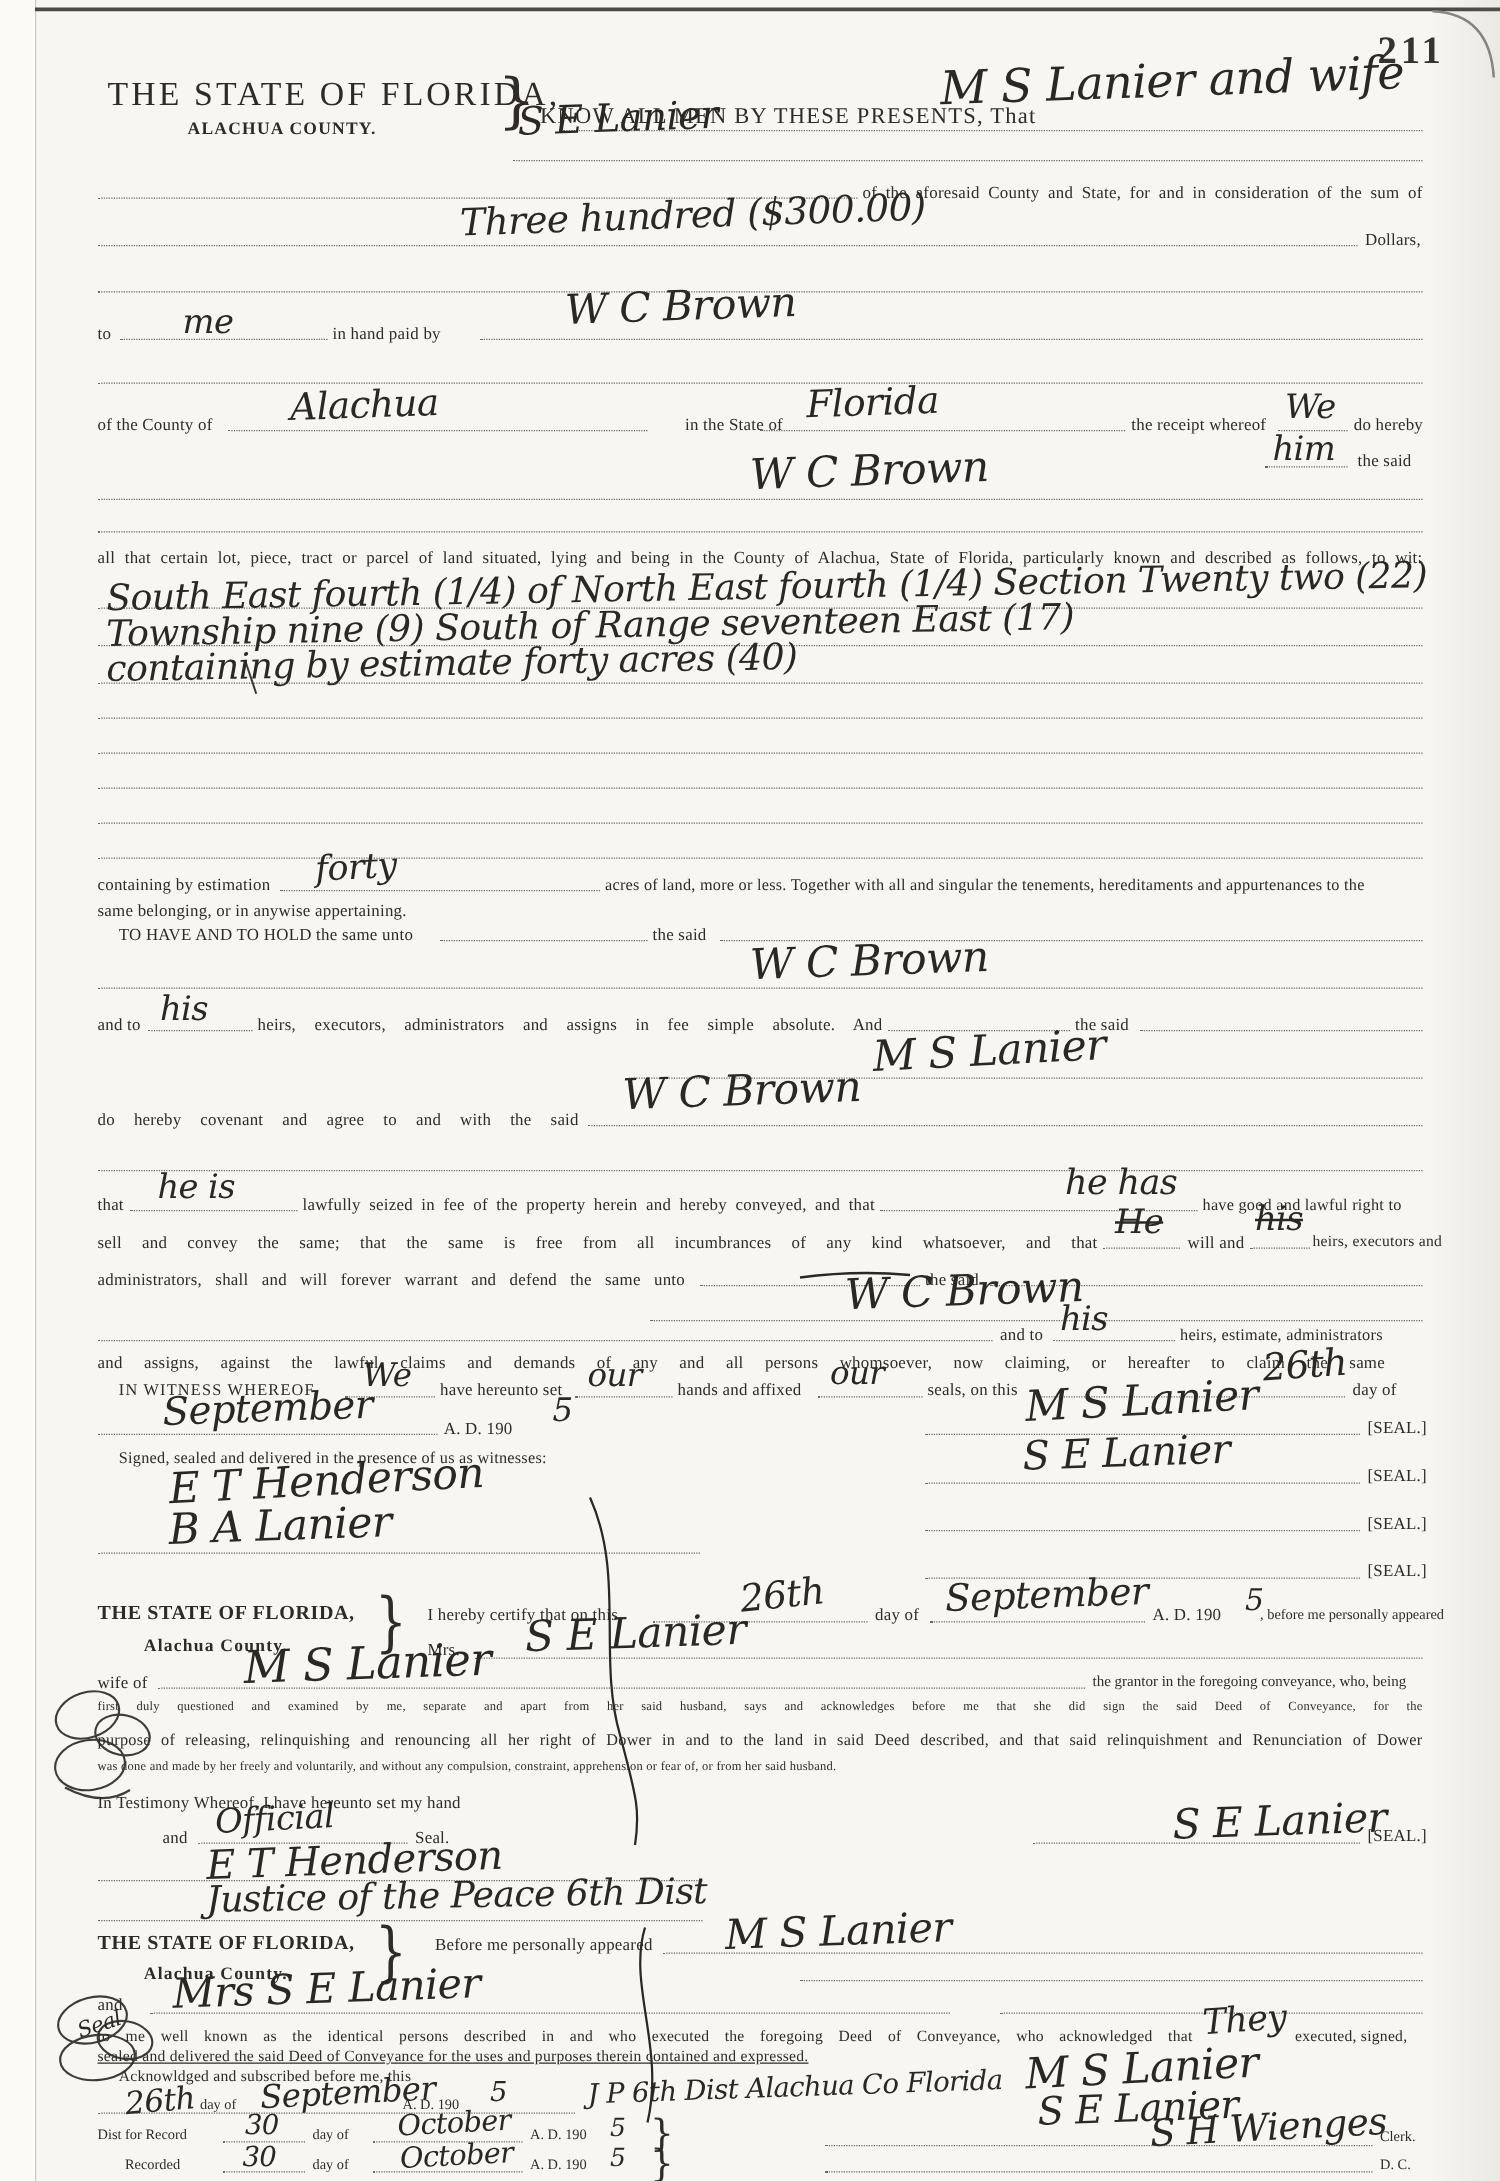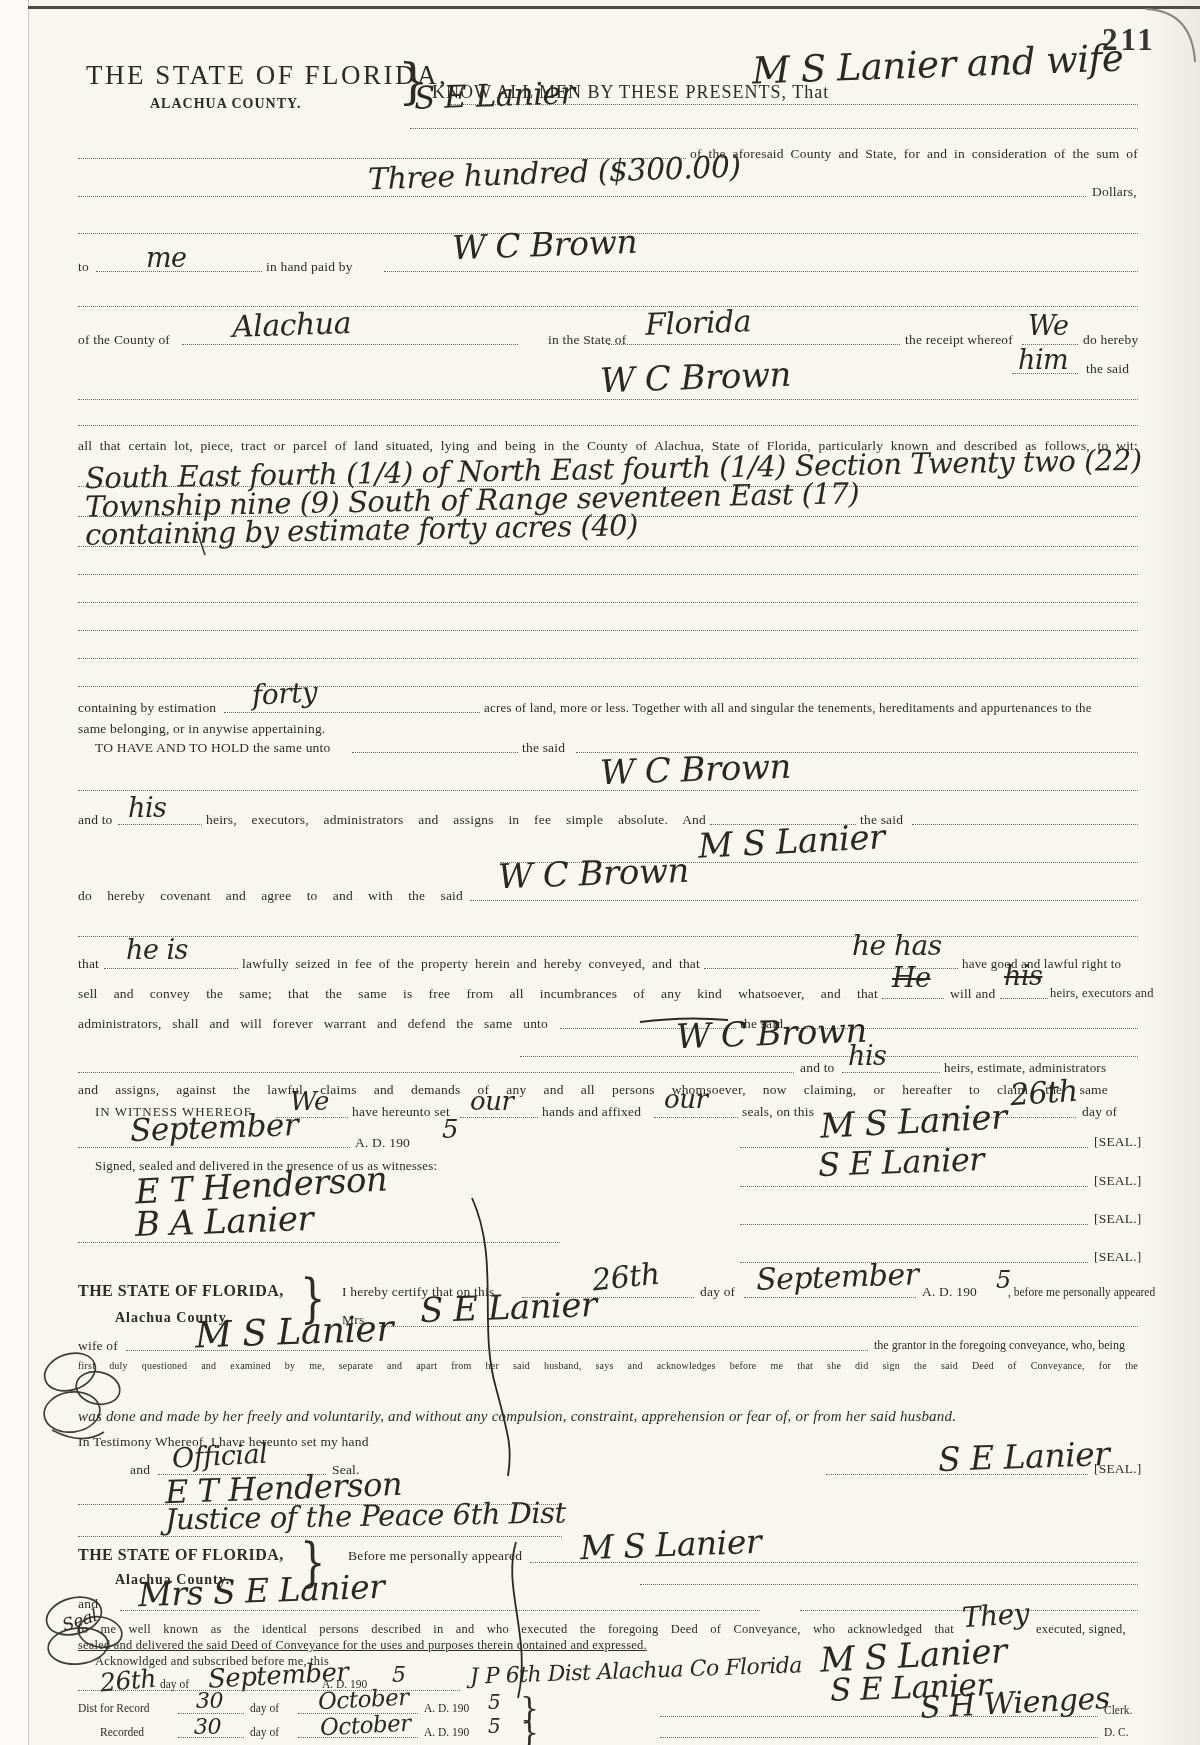--- a/index.html
+++ b/index.html
@@ -206,21 +206,22 @@
   <span class="el pts" style="left:1008px;top:1286px;">, before me personally appeared</span>
   <span class="el county" style="left:115px;top:1310px;">Alachua County.</span>
   <span class="el pt" style="left:342px;top:1312px;">Mrs.</span>
   <div class="el dl" style="left:380px;top:1326px;width:758px;"></div>
   <span class="el hw" style="left:420px;top:1290px;font-size:34px;transform:rotate(-2deg);">S E Lanier</span>
   <span class="el pt" style="left:78px;top:1338px;">wife of</span>
   <div class="el dl" style="left:126px;top:1350px;width:742px;"></div>
   <span class="el hw" style="left:195px;top:1314px;font-size:36px;transform:rotate(-2deg);">M S Lanier</span>
   <span class="el pts" style="left:874px;top:1338px;font-size:12px;">the grantor in the foregoing conveyance, who, being</span>
   <span class="el pt just" style="left:78px;top:1360px;width:1060px;font-size:10px;">first duly questioned and examined by me, separate and apart from her said husband, says and acknowledges before me that she did sign the said Deed of Conveyance, for the</span>
-  <span class="el pt" style="left:78px;top:1408px;font-size:15px;font-style:italic;">was done and made by her freely and voluntarily, and without any compulsion, constraint, apprehension or fear of, or from her said husband.</span>
+  <span class="el pt just" style="left:78px;top:1384px;width:1060px;font-size:13px;">purpose of releasing, relinquishing and renouncing all her right of Dower in and to the land in said Deed described, and that said relinquishment and Renunciation of Dower</span>
+  <span class="el pt" style="left:78px;top:1408px;font-size:10px;">was done and made by her freely and voluntarily, and without any compulsion, constraint, apprehension or fear of, or from her said husband.</span>
   <span class="el pt" style="left:78px;top:1434px;">In Testimony Whereof, I have hereunto set my hand</span>
   <span class="el pt" style="left:130px;top:1462px;">and</span>
   <div class="el dl" style="left:158px;top:1474px;width:168px;"></div>
   <span class="el hw" style="left:172px;top:1442px;font-size:27px;transform:rotate(-3deg);">Official</span>
   <span class="el pt" style="left:332px;top:1462px;">Seal.</span>
   <span class="el hw" style="left:938px;top:1440px;font-size:33px;transform:rotate(-2deg);">S E Lanier</span>
   <div class="el dl" style="left:826px;top:1474px;width:262px;"></div>
   <span class="el pt" style="left:1094px;top:1461px;">[SEAL.]</span>
   <span class="el hw" style="left:165px;top:1472px;font-size:32px;transform:rotate(-2deg);">E T Henderson</span>
   <div class="el dl" style="left:78px;top:1504px;width:484px;"></div>

